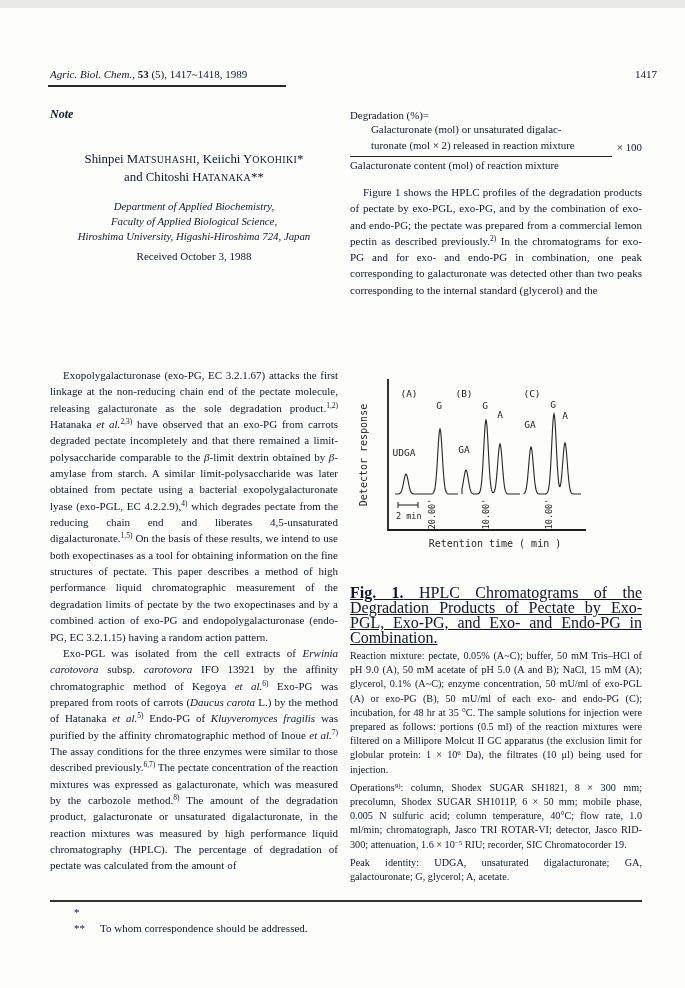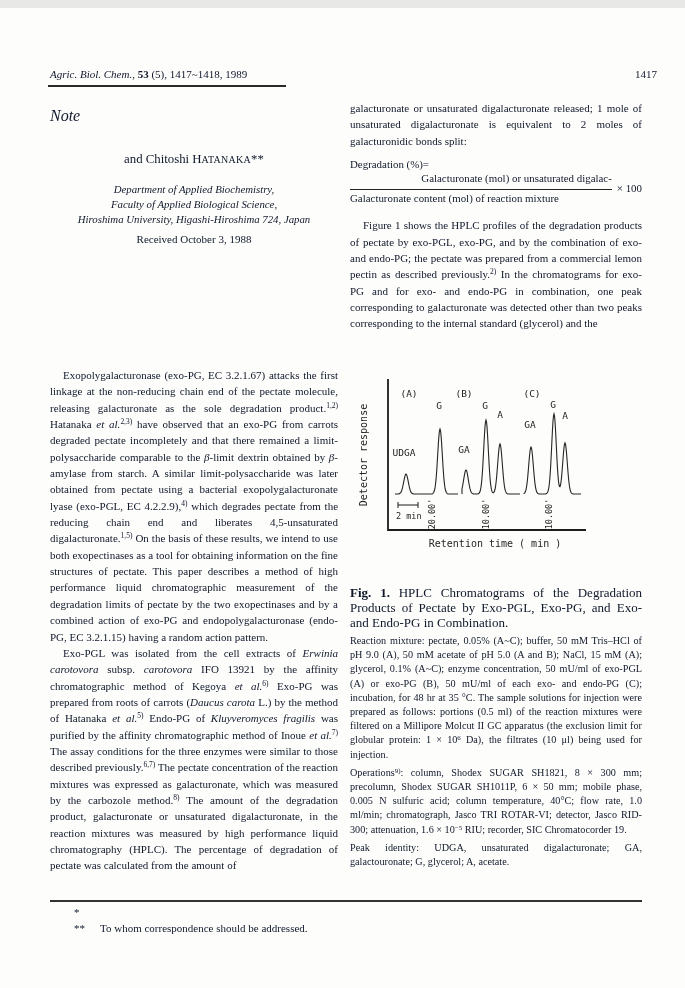--- a/index.html
+++ b/index.html
@@ -11,93 +11,94 @@
   }
   sup{font-size:0.68em; line-height:0; vertical-align:0.5em;}
   .f-i{font-style:italic;}
   .f-b{font-weight:bold;}
   .f-sc{font-size:0.78em; text-transform:uppercase; letter-spacing:0.3px;}
 
   .header-citation{position:absolute; left:50px; top:60px; font-size:11px; white-space:nowrap;}
   .page-number{position:absolute; right:28px; top:60px; font-size:11px;}
   .header-rule{position:absolute; left:48px; top:77px; width:238px; height:2px; background:#2a2a2a;}
 
-  .note-label{position:absolute; left:50px; top:99px; font-size:16px; font-weight:normal; font-style:italic;}
+  .note-label{position:absolute; left:50px; top:99px; font-size:12px; font-weight:bold; font-style:italic;}
 
   .article-head{position:absolute; left:50px; top:127px; width:288px; text-align:center;}
   .article-title{font-size:16.5px; font-weight:bold; line-height:21.5px;}
   .authors{margin-top:16px; font-size:12.8px; line-height:17.5px;}
   .affiliation{margin-top:13px; font-style:italic; font-size:10.8px; line-height:15px;}
   .received{margin-top:6px; font-size:11px;}
 
   .left-body{position:absolute; left:50px; top:359px; width:288px;
     font-size:11px; line-height:16.35px; text-align:justify;}
   .left-body p{margin:0; text-indent:13px;}
 
   .right-col{position:absolute; left:350px; top:92px; width:292px;}
   .rc-para{font-size:11px; line-height:16.3px; text-align:justify; margin:0;}
   .rc-para.indent{text-indent:13px;}
   .formula{margin-top:9px; font-size:10.9px;}
   .frac-row{display:flex; align-items:center; margin-top:1px;}
   .frac{flex:1;}
-  .frac .num{padding-left:21px; line-height:15.5px; padding-bottom:3px;text-align:right;}
+  .frac .num{padding-left:21px; line-height:15.5px; padding-bottom:3px;}
   .frac .den{border-top:1.3px solid #252525; padding-top:1px; line-height:14px;}
   .mult{padding-left:5px; white-space:nowrap;}
   #rc-figure-para{margin-top:12px;}
 
   .figure-block{position:absolute; left:350px; top:362px; width:292px; height:213px;}
   .fig-label{font-family:"DejaVu Sans Mono",monospace; font-size:9.5px; fill:#242424;}
   .fig-small{font-family:"DejaVu Sans Mono",monospace; font-size:8.5px; fill:#242424;}
   .fig-axis{font-family:"DejaVu Sans Mono",monospace; font-size:10px; fill:#242424;}
 
   .caption-block{position:absolute; left:350px; top:577px; width:292px;}
-  .caption-title{font-size:13px; line-height:15px; text-align:justify; margin:0;}
+  .caption-title{font-size:16px; line-height:15px; text-align:justify; margin:0;text-decoration:underline;}
   .caption-small{font-size:10.2px; line-height:14.2px; text-align:justify; margin:4px 0 0 0;}
 
   .footnote-rule{position:absolute; left:50px; top:892px; width:592px; height:1.5px; background:#333;}
   .footnotes{position:absolute; left:74px; top:897px; width:576px; font-size:11px; line-height:15.5px;}
   .fn-row{display:flex;}
   .fn-marker{width:26px; flex:0 0 26px;}
 </style>
 </head>
 <body>
 
 <div class="page">
 
   <div class="header-citation"><span class="f-i">Agric. Biol. Chem.,</span><span> </span><span class="f-b">53</span><span> (5), 1417~1418, 1989</span></div>
   <div class="page-number">1417</div>
   <div class="header-rule"></div>
 
   <div class="note-label">Note</div>
 
   <div class="article-head">
     <div class="authors">
+      <div><span>Shinpei M</span><span class="f-sc">atsuhashi</span><span>, Keiichi Y</span><span class="f-sc">okohiki</span><span>*</span></div>
       <div><span>and Chitoshi H</span><span class="f-sc">atanaka</span><span>**</span></div>
     </div>
     <div class="affiliation">
         <div>Department of Applied Biochemistry,</div>
         <div>Faculty of Applied Biological Science,</div>
         <div>Hiroshima University, Higashi-Hiroshima 724, Japan</div>
       </div>
     <div class="received">Received October 3, 1988</div>
   </div>
 
   <div class="left-body">
     <p><span>Exopolygalacturonase (exo-PG, EC 3.2.1.67) attacks the first linkage at the non-reducing chain end of the pectate molecule, releasing galacturonate as the sole degradation product.</span><sup>1,2)</sup><span> Hatanaka </span><span class="f-i">et al.</span><sup>2,3)</sup><span> have observed that an exo-PG from carrots degraded pectate incompletely and that there remained a limit-polysaccharide comparable to the </span><span class="f-i">β</span><span>-limit dextrin obtained by </span><span class="f-i">β</span><span>-amylase from starch. A similar limit-polysaccharide was later obtained from pectate using a bacterial exopolygalacturonate lyase (exo-PGL, EC 4.2.2.9),</span><sup>4)</sup><span> which degrades pectate from the reducing chain end and liberates 4,5-unsaturated digalacturonate.</span><sup>1,5)</sup><span> On the basis of these results, we intend to use both exopectinases as a tool for obtaining information on the fine structures of pectate. This paper describes a method of high performance liquid chromatographic measurement of the degradation limits of pectate by the two exopectinases and by a combined action of exo-PG and endopolygalacturonase (endo-PG, EC 3.2.1.15) having a random action pattern.</span></p>
     <p><span>Exo-PGL was isolated from the cell extracts of </span><span class="f-i">Erwinia carotovora</span><span> subsp. </span><span class="f-i">carotovora</span><span> IFO 13921 by the affinity chromatographic method of Kegoya </span><span class="f-i">et al.</span><sup>6)</sup><span> Exo-PG was prepared from roots of carrots (</span><span class="f-i">Daucus carota</span><span> L.) by the method of Hatanaka </span><span class="f-i">et al.</span><sup>5)</sup><span> Endo-PG of </span><span class="f-i">Kluyveromyces fragilis</span><span> was purified by the affinity chromatographic method of Inoue </span><span class="f-i">et al.</span><sup>7)</sup><span> The assay conditions for the three enzymes were similar to those described previously.</span><sup>6,7)</sup><span> The pectate concentration of the reaction mixtures was expressed as galacturonate, which was measured by the carbozole method.</span><sup>8)</sup><span> The amount of the degradation product, galacturonate or unsaturated digalacturonate, in the reaction mixtures was measured by high performance liquid chromatography (HPLC). The percentage of degradation of pectate was calculated from the amount of</span></p>
   </div>
 
   <div class="right-col">
-    <p class="rc-para"><span>galacturonate or unsaturated digalacturonate released; 1 mole of unsaturated digalacturonate is equivalent to 2 moles of galacturonidic bonds split:</span></p>
     <div class="formula">
       <div>Degradation (%)=</div>
       <div class="frac-row">
         <div class="frac">
           <div class="num">
               <div>Galacturonate (mol) or unsaturated digalac-</div>
+              <div>turonate (mol × 2) released in reaction mixture</div>
             </div>
           <div class="den">Galacturonate content (mol) of reaction mixture</div>
         </div>
         <div class="mult">× 100</div>
       </div>
     </div>
     <p class="rc-para indent" id="rc-figure-para"><span>Figure 1 shows the HPLC profiles of the degradation products of pectate by exo-PGL, exo-PG, and by the combination of exo- and endo-PG; the pectate was prepared from a commercial lemon pectin as described previously.</span><sup>2)</sup><span> In the chromatograms for exo-PG and for exo- and endo-PG in combination, one peak corresponding to galacturonate was detected other than two peaks corresponding to the internal standard (glycerol) and the</span></p>
   </div>
 
   <div class="figure-block">

